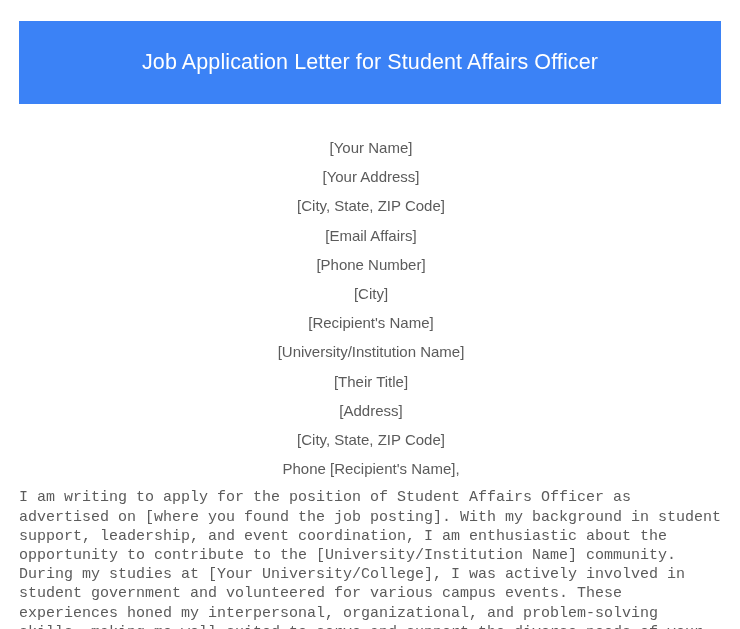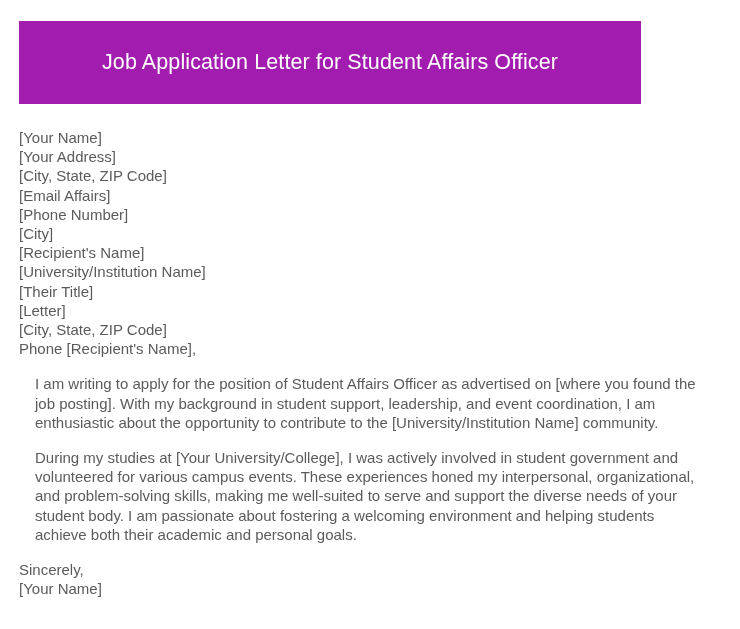--- a/index.html
+++ b/index.html
@@ -16,23 +16,23 @@
   .page {
     position: relative;
     width: 740px;
     height: 629px;
     background: #ffffff;
   }
   .doc-header {
     position: absolute;
     left: 19px;
     top: 21px;
-    width: 622px;
+    width: 702px;
     height: 83px;
-    background: #a21caf;
+    background: #3b82f6;
     display: flex;
     align-items: center;
     justify-content: center;
     box-sizing: border-box;
   }
   .doc-title {
     color: #ffffff;
     font-size: 21.5px;
     font-weight: 400;
     letter-spacing: 0.1px;
@@ -50,28 +50,30 @@
     font-size: 15px;
     line-height: 19.2px;
     font-family: "Liberation Sans", sans-serif;
     text-align: left;
   }
   .block {
     margin: 0;
     padding: 0;
   }
   .line {
+    margin: 10px;
+    padding: 0;
+    white-space: pre-wrap;
+    text-align: center;
+  }
+  .para {
     margin: 0;
     padding: 0;
-    white-space: pre-wrap;
-  }
-  .para {
-    margin: 16px;
-    padding: 0;
     text-align: left;
+    font-family: Liberation Mono, monospace;
   }
 </style>
 </head>
 <body>
 
 <div class="page">
 
   <div class="doc-header">
     <div class="doc-title">Job Application Letter for Student Affairs Officer</div>
   </div>
@@ -84,21 +86,21 @@
       <div class="line">[City, State, ZIP Code]</div>
       <div class="line">[Email Affairs]</div>
       <div class="line">[Phone Number]</div>
       <div class="line">[City]</div>
     </div>
 
     <div class="block">
       <div class="line">[Recipient's Name]</div>
       <div class="line">[University/Institution Name]</div>
       <div class="line">[Their Title]</div>
-      <div class="line">[Letter]</div>
+      <div class="line">[Address]</div>
       <div class="line">[City, State, ZIP Code]</div>
     </div>
 
     <div class="line">Phone [Recipient's Name],</div>
 
     <div class="para">I am writing to apply for the position of Student Affairs Officer as advertised on [where you found the job posting]. With my background in student support, leadership, and event coordination, I am enthusiastic about the opportunity to contribute to the [University/Institution Name] community.</div>
     <div class="para">During my studies at [Your University/College], I was actively involved in student government and volunteered for various campus events. These experiences honed my interpersonal, organizational, and problem-solving skills, making me well-suited to serve and support the diverse needs of your student body. I am passionate about fostering a welcoming environment and helping students achieve both their academic and personal goals.</div>
 
     <div class="line">Sincerely,</div>
     <div class="line">[Your Name]</div>

